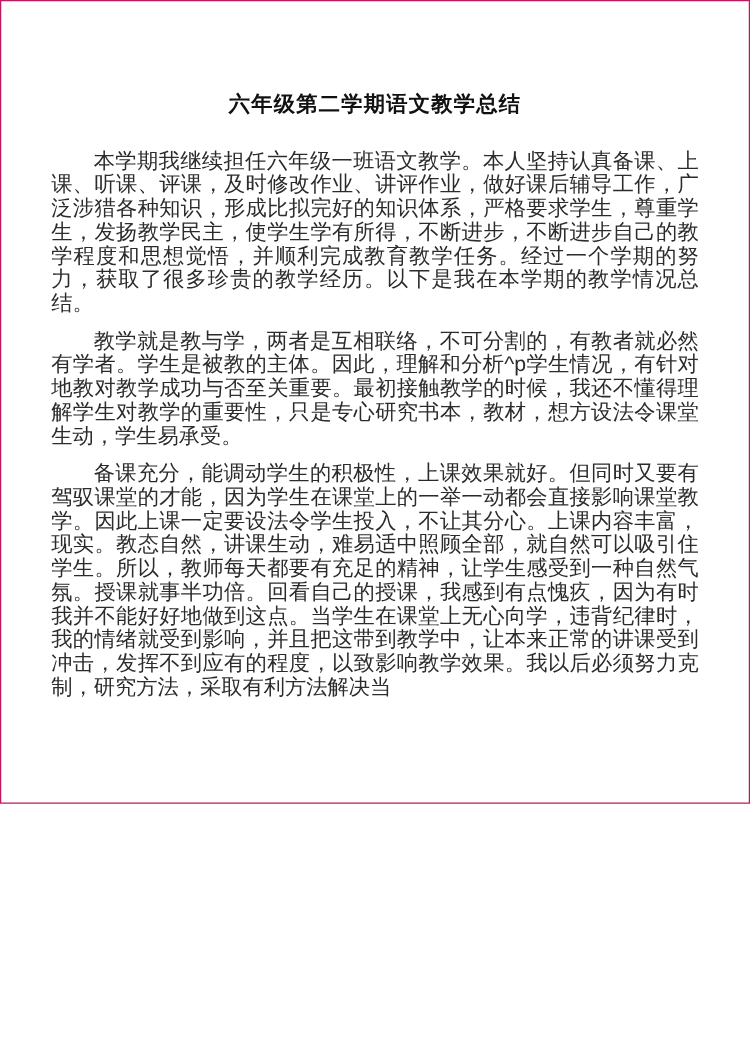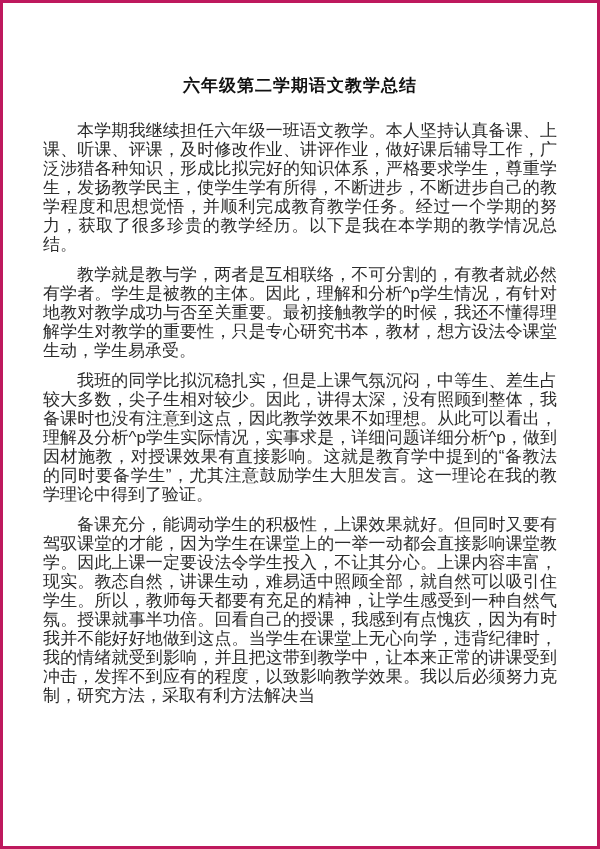--- a/index.html
+++ b/index.html
@@ -9,23 +9,23 @@
     background: #ffffff;
   }
   body {
     width: 600px;
     height: 849px;
     font-family: "Liberation Sans", sans-serif;
     overflow: hidden;
   }
   .page {
     width: 600px;
-    height: 849px;
+    height: 643px;
     background: #ffffff;
-    border: 3px solid #be185d;
+    border: 1px solid #be185d;
     padding: 72px 40px 40px 40px;
   }
   .doc-title {
     margin: 0 0 24px 0;
     text-align: center;
     font-size: 17px;
     font-weight: bold;
     color: #111111;
     letter-spacing: 1px;
     line-height: 1.3;
@@ -52,17 +52,16 @@
 <body>
 
 <div class="page">
 
   <h1 class="doc-title">六年级第二学期语文教学总结</h1>
 
 
   <div class="body-text">
     <p>本学期我继续担任六年级一班语文教学。本人坚持认真备课、上课、听课、评课，及时修改作业、讲评作业，做好课后辅导工作，广泛涉猎各种知识，形成比拟完好的知识体系，严格要求学生，尊重学生，发扬教学民主，使学生学有所得，不断进步，不断进步自己的教学程度和思想觉悟，并顺利完成教育教学任务。经过一个学期的努力，获取了很多珍贵的教学经历。以下是我在本学期的教学情况总结。</p>
     <p>教学就是教与学，两者是互相联络，不可分割的，有教者就必然有学者。学生是被教的主体。因此，理解和分析^p学生情况，有针对地教对教学成功与否至关重要。最初接触教学的时候，我还不懂得理解学生对教学的重要性，只是专心研究书本，教材，想方设法令课堂生动，学生易承受。</p>
-    <p>我班的同学比拟沉稳扎实，但是上课气氛沉闷，中等生、差生占较大多数，尖子生相对较少。因此，讲得太深，没有照顾到整体，我备课时也没有注意到这点，因此教学效果不如理想。从此可以看出，理解及分析^p学生实际情况，实事求是，详细问题详细分析^p，做到因材施教，对授课效果有直接影响。这就是教育学中提到的“备教法的同时要备学生”，尤其注意鼓励学生大胆发言。这一理论在我的教学理论中得到了验证。</p>
     <p>备课充分，能调动学生的积极性，上课效果就好。但同时又要有驾驭课堂的才能，因为学生在课堂上的一举一动都会直接影响课堂教学。因此上课一定要设法令学生投入，不让其分心。上课内容丰富，现实。教态自然，讲课生动，难易适中照顾全部，就自然可以吸引住学生。所以，教师每天都要有充足的精神，让学生感受到一种自然气氛。授课就事半功倍。回看自己的授课，我感到有点愧疚，因为有时我并不能好好地做到这点。当学生在课堂上无心向学，违背纪律时，我的情绪就受到影响，并且把这带到教学中，让本来正常的讲课受到冲击，发挥不到应有的程度，以致影响教学效果。我以后必须努力克制，研究方法，采取有利方法解决当</p>
   </div>
 
 </div>
 
 </body></html>

